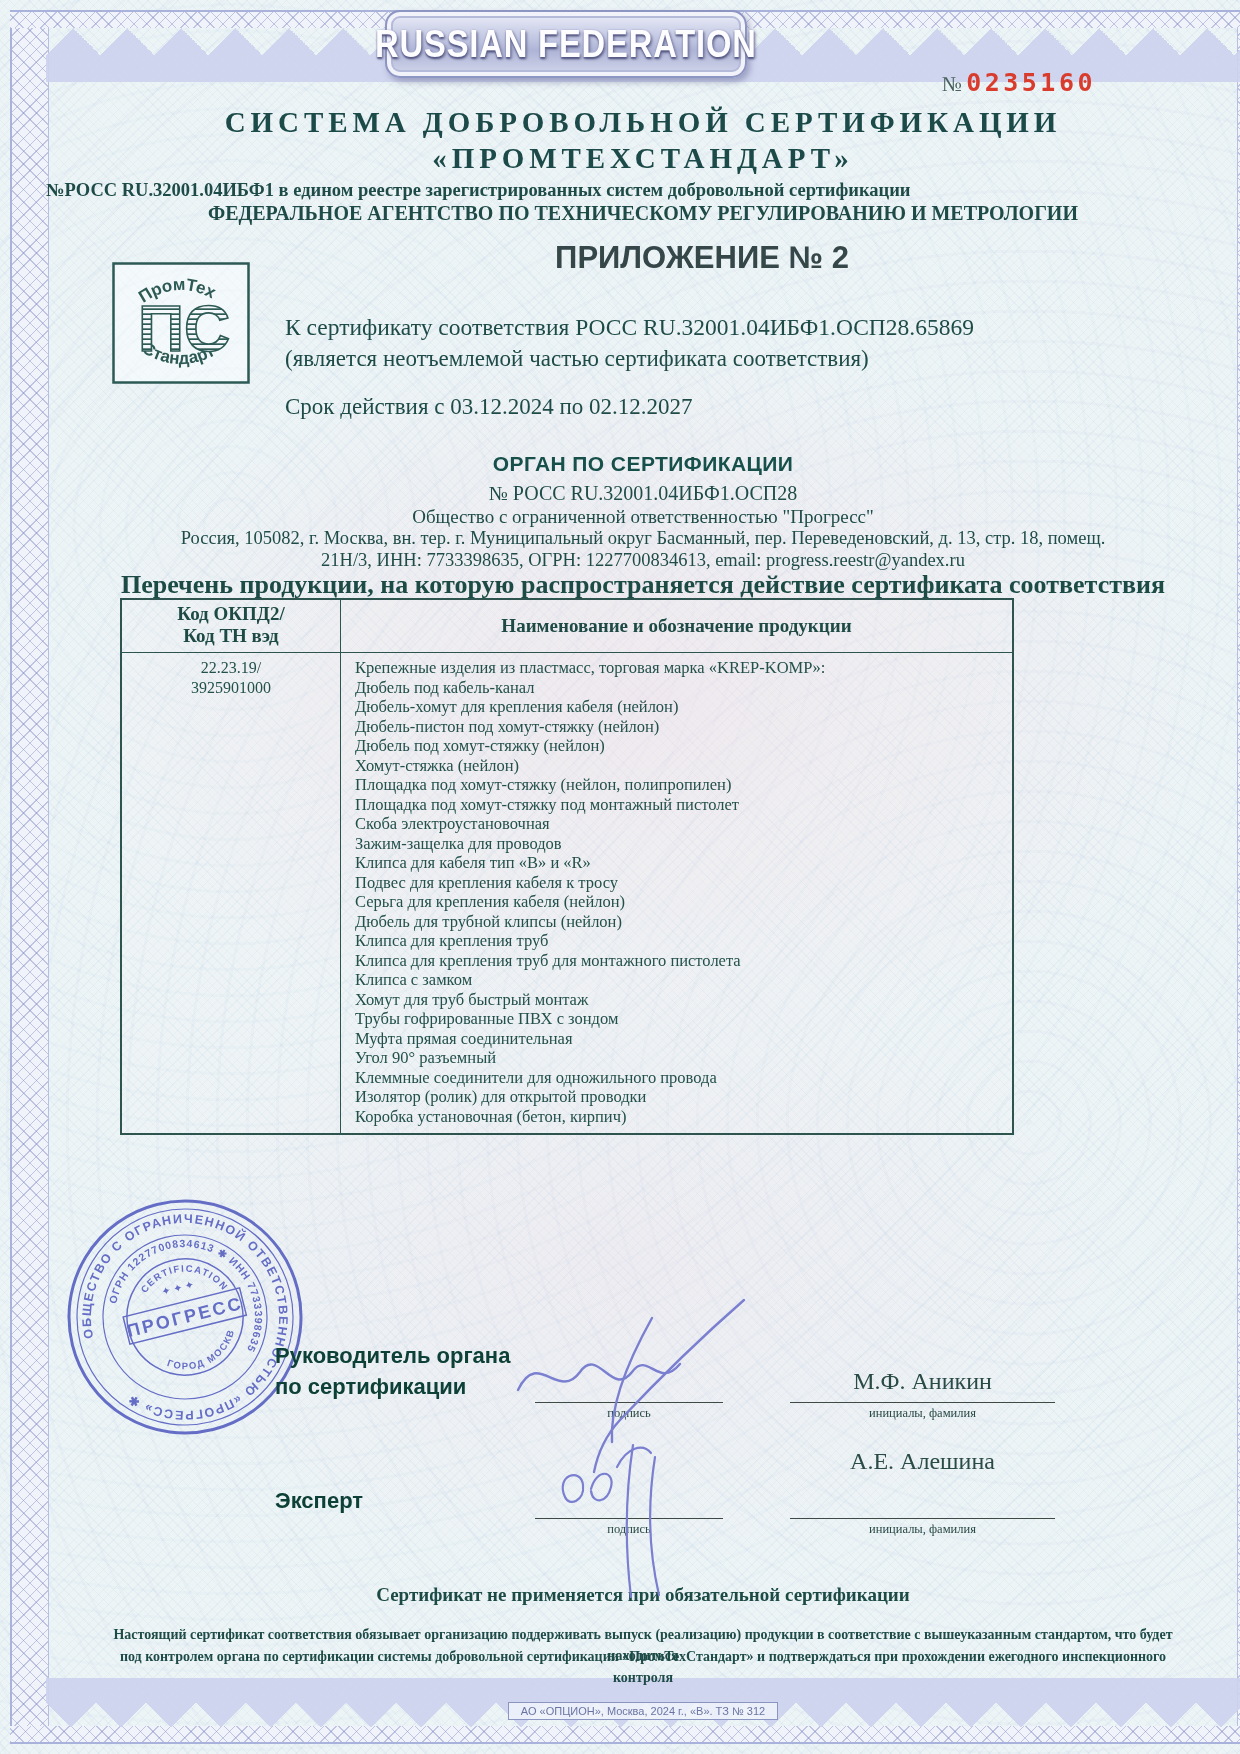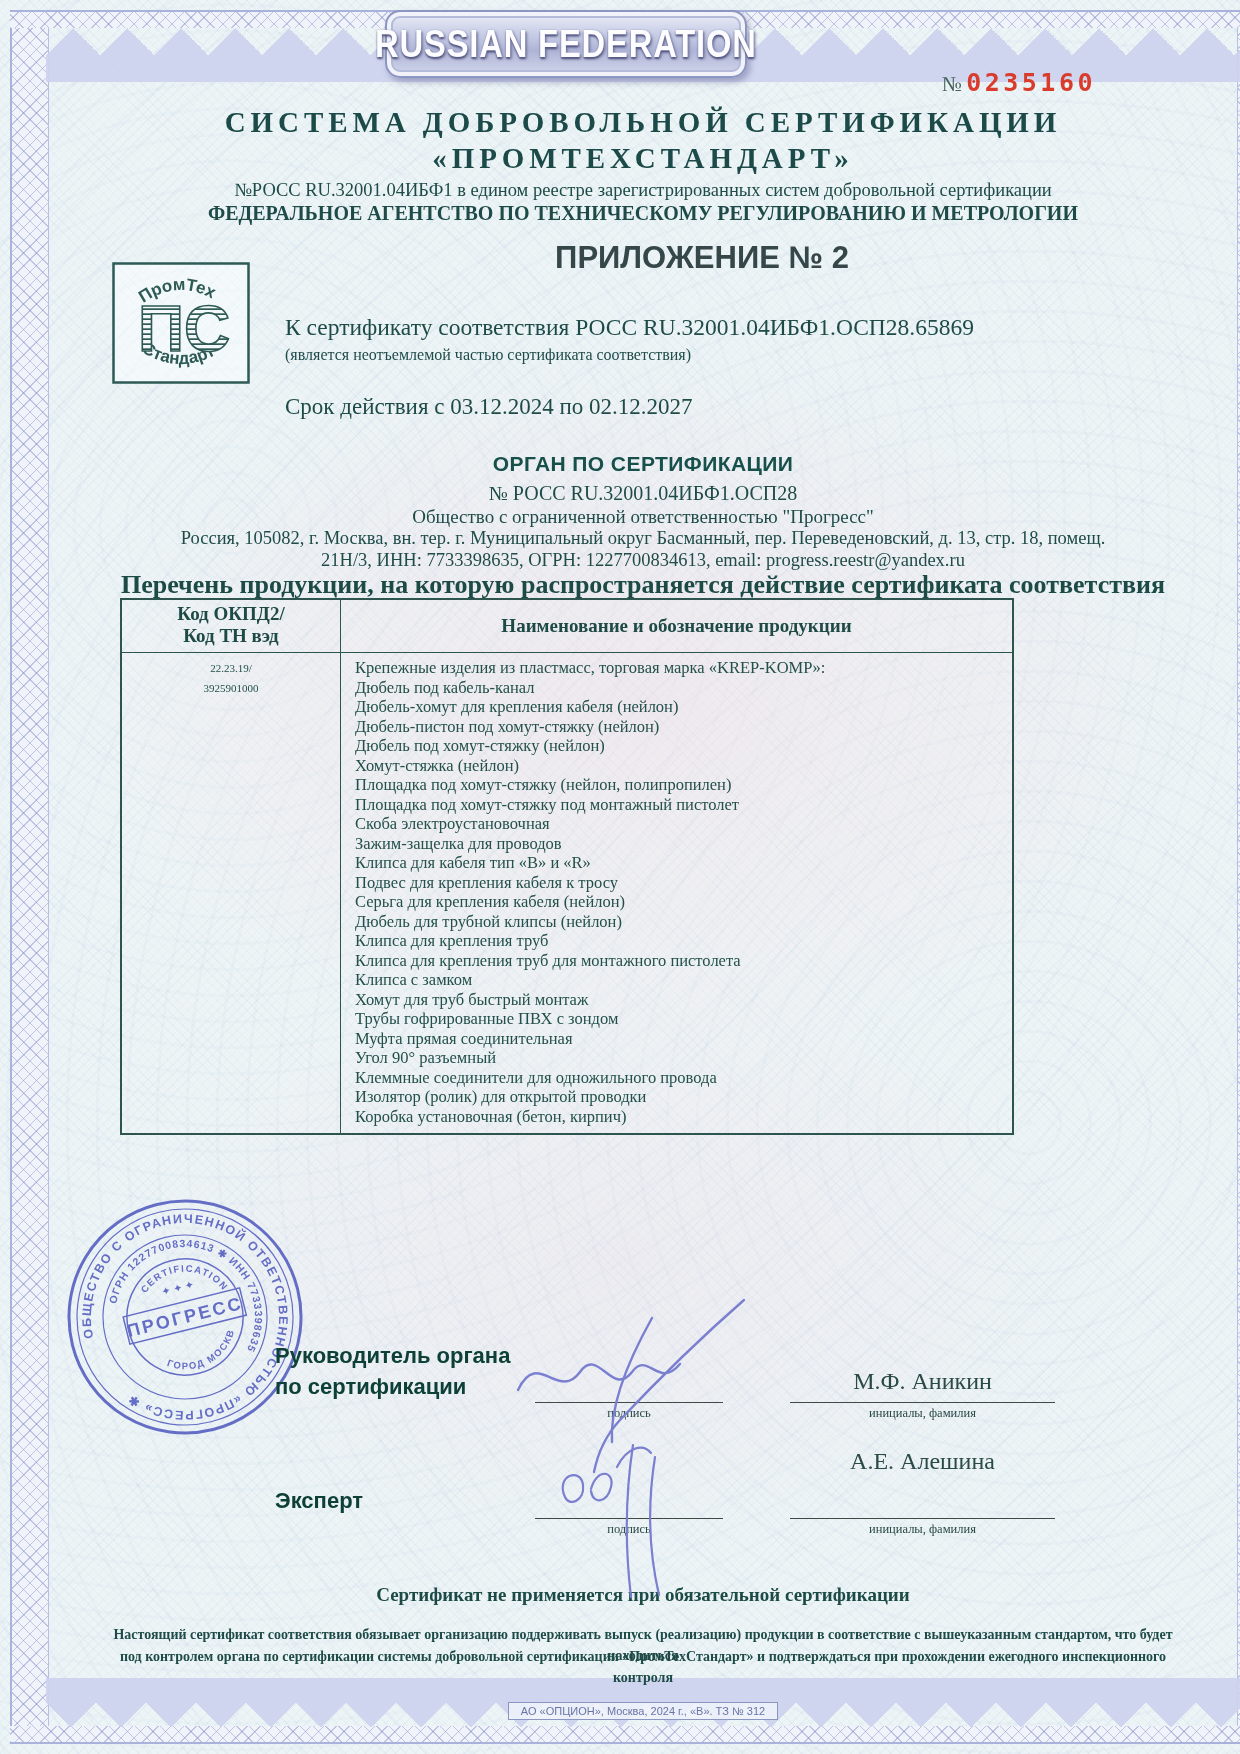--- a/index.html
+++ b/index.html
@@ -41,51 +41,51 @@
     text-shadow:0 2px 2px rgba(75,80,125,.85), 0 0 2px #9aa0c8, 2px 2px 3px rgba(60,60,100,.5);}
   
   .doc-number{position:absolute;right:190px;top:68px;z-index:4;white-space:nowrap;}
   .doc-number .nolabel{font-size:21px;color:#47615d;}
   .doc-number .digits{font-family:"DejaVu Sans Mono",monospace;font-weight:bold;font-size:25px;color:#d93b2c;letter-spacing:.14em;}
   
   .sys-title{position:absolute;left:46px;right:46px;top:106px;text-align:center;
     font-weight:bold;font-size:29px;letter-spacing:.17em;color:#1c4a49;}
   .sys-title2{position:absolute;left:46px;right:46px;top:142px;text-align:center;
     font-weight:bold;font-size:29px;letter-spacing:.17em;color:#1c4a49;}
-  .reg-line{position:absolute;left:46px;right:46px;top:180px;text-align:center;
-    font-weight:normal;font-size:18.5px;color:#1e4b47;}
+  .reg-line{position:absolute;left:46px;right:46px;top:180px;text-align:left;
+    font-weight:bold;font-size:18.5px;color:#1e4b47;}
   .agency-line{position:absolute;left:46px;right:46px;top:202px;text-align:center;
     font-weight:bold;font-size:20px;color:#1e4b47;}
   .appendix-title{position:absolute;left:0;right:0;top:240px;text-align:center;padding-left:118px;
     font-family:"Liberation Sans",sans-serif;font-weight:bold;font-size:31px;color:#36474a;}
   
   .logo{position:absolute;left:112px;top:262px;z-index:3;}
   
   .cert-ref{position:absolute;left:285px;top:314px;font-size:23.5px;color:#1e4b47;}
-  .cert-note{position:absolute;left:285px;top:346px;font-size:16px;color:#1e4b47;}
+  .cert-note{position:absolute;left:285px;top:346px;font-size:23px;color:#1e4b47;}
   .validity{position:absolute;left:285px;top:394px;font-size:23px;color:#1e4b47;}
   
   .org-heading{position:absolute;left:46px;right:46px;top:452px;text-align:center;
     font-family:"Liberation Sans",sans-serif;font-weight:bold;font-size:21px;color:#17504a;letter-spacing:.02em;}
   .org-number{position:absolute;left:46px;right:46px;top:482px;text-align:center;font-size:20px;}
   .org-name{position:absolute;left:46px;right:46px;top:506px;text-align:center;font-size:19px;}
   .org-addr1{position:absolute;left:46px;right:46px;top:528px;text-align:center;font-size:18.5px;}
   .org-addr2{position:absolute;left:46px;right:46px;top:550px;text-align:center;font-size:18.5px;}
   .products-heading{position:absolute;left:46px;right:46px;top:570px;text-align:center;
     font-weight:bold;font-size:26px;color:#1c4a45;}
   
   .ptable{position:absolute;left:120px;top:598px;width:890px;border:2px solid #2e5450;background:rgba(255,255,255,.06);}
   .ptable-header{display:flex;border-bottom:1.5px solid #2e5450;}
   .th-code{width:218px;border-right:1.5px solid #2e5450;text-align:center;padding:3px 0 5px;
     font-weight:bold;font-size:19px;line-height:22px;color:#1e4a45;}
   .th-name{flex:1;display:flex;align-items:center;justify-content:center;
     font-weight:bold;font-size:19px;color:#1e4a45;}
   .ptable-body{display:flex;}
   .td-code{width:218px;border-right:1.5px solid #2e5450;text-align:center;padding-top:5px;
-    font-size:11px;line-height:20px;color:#23504b;}
+    font-size:16px;line-height:20px;color:#23504b;}
   .td-items{flex:1;padding:5px 10px 7px 14px;}
   .product-line{font-size:16.5px;line-height:19.5px;color:#23504b;}
   
   .role-head{position:absolute;left:275px;top:1340px;z-index:4;
     font-family:"Liberation Sans",sans-serif;font-weight:bold;font-size:22px;line-height:31px;color:#0d4036;}
   .role-expert{position:absolute;left:275px;top:1488px;z-index:4;
     font-family:"Liberation Sans",sans-serif;font-weight:bold;font-size:22px;color:#0d4036;}
   .sig-line{position:absolute;border-top:1.5px solid #3f4a44;}
   .sig-line-1{left:535px;top:1402px;width:188px;}
   .sig-line-2{left:535px;top:1518px;width:188px;}

